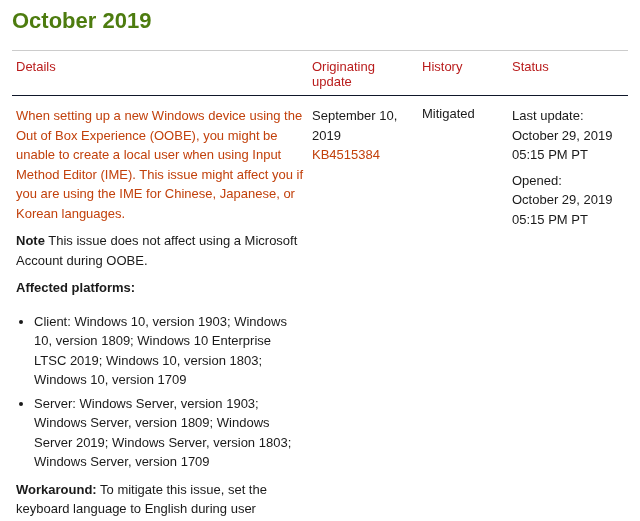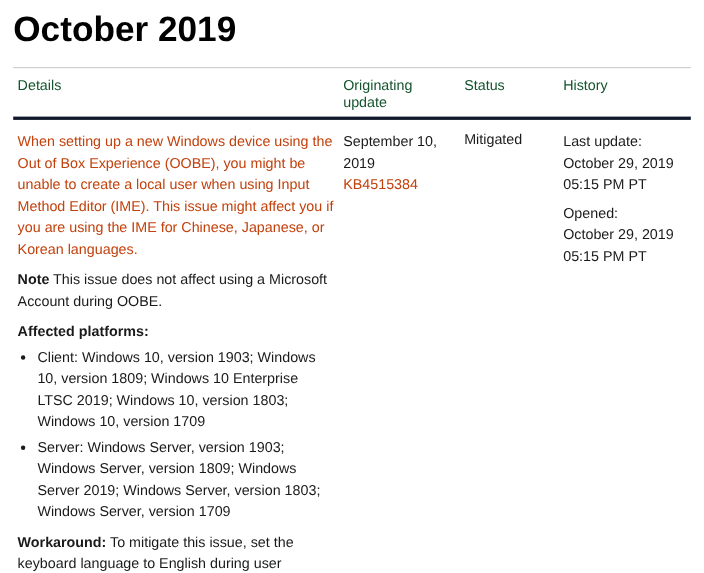--- a/index.html
+++ b/index.html
@@ -6,35 +6,35 @@
     body {
       font-family: "Segoe UI", Arial, sans-serif;
       font-size: 13px;
       color: #1a1a1a;
       background: #fff;
       padding: 8px 12px 20px 12px;
       width: 640px;
       min-height: 521px;
     }
     #page-title {
-      font-size: 32px;
+      font-size: 22px;
       font-weight: 600;
-      color: #000000;
+      color: #4d7c0f;
       margin-bottom: 12px;
       padding-bottom: 4px;
     }
     .table-container {
       border-top: 1px solid #ccc;
     }
     .table-header {
       display: grid;
       grid-template-columns: 1fr 110px 90px 120px;
-      border-bottom: 3px solid #0f172a;
+      border-bottom: 1px solid #0f172a;
       padding: 8px 0 6px 0;
-      color: #14532d;
+      color: #b91c1c;
       font-size: 13px;
     }
     .table-header > span {
       padding: 0 4px;
     }
     .table-row {
       display: grid;
       grid-template-columns: 1fr 110px 90px 120px;
       border-bottom: 1px solid #e0e0e0;
       padding: 10px 0;
@@ -73,21 +73,21 @@
       font-size: 13px;
       line-height: 1.5;
       margin-bottom: 8px;
     }
     .note-label {
       font-weight: 700;
     }
     .affected-heading {
       font-weight: 700;
       font-size: 13px;
-      margin-bottom: 4px;
+      margin-bottom: 14px;
     }
     .affected-list {
       margin-left: 18px;
       margin-bottom: 8px;
       line-height: 1.5;
     }
     .affected-list li {
       margin-bottom: 4px;
     }
     .workaround-section {
@@ -107,22 +107,22 @@
   </style>
 </head>
 <body>
 
 <div id="page-title">October 2019</div>
 
 <div class="table-container">
   <div class="table-header">
     <span>Details</span>
     <span>Originating update</span>
+    <span>History</span>
     <span>Status</span>
-    <span>History</span>
   </div>
 
   <div class="table-row">
 
     <div class="col-details">
       <div class="issue-body">When setting up a new Windows device using the Out of Box Experience (OOBE), you might be unable to create a local user when using Input Method Editor (IME). This issue might affect you if you are using the IME for Chinese, Japanese, or Korean languages.</div>
       <div class="note-line">
         <span class="note-label">Note</span><span> This issue does not affect using a Microsoft Account during OOBE.</span>
       </div>
       <div class="affected-heading">Affected platforms:</div>

